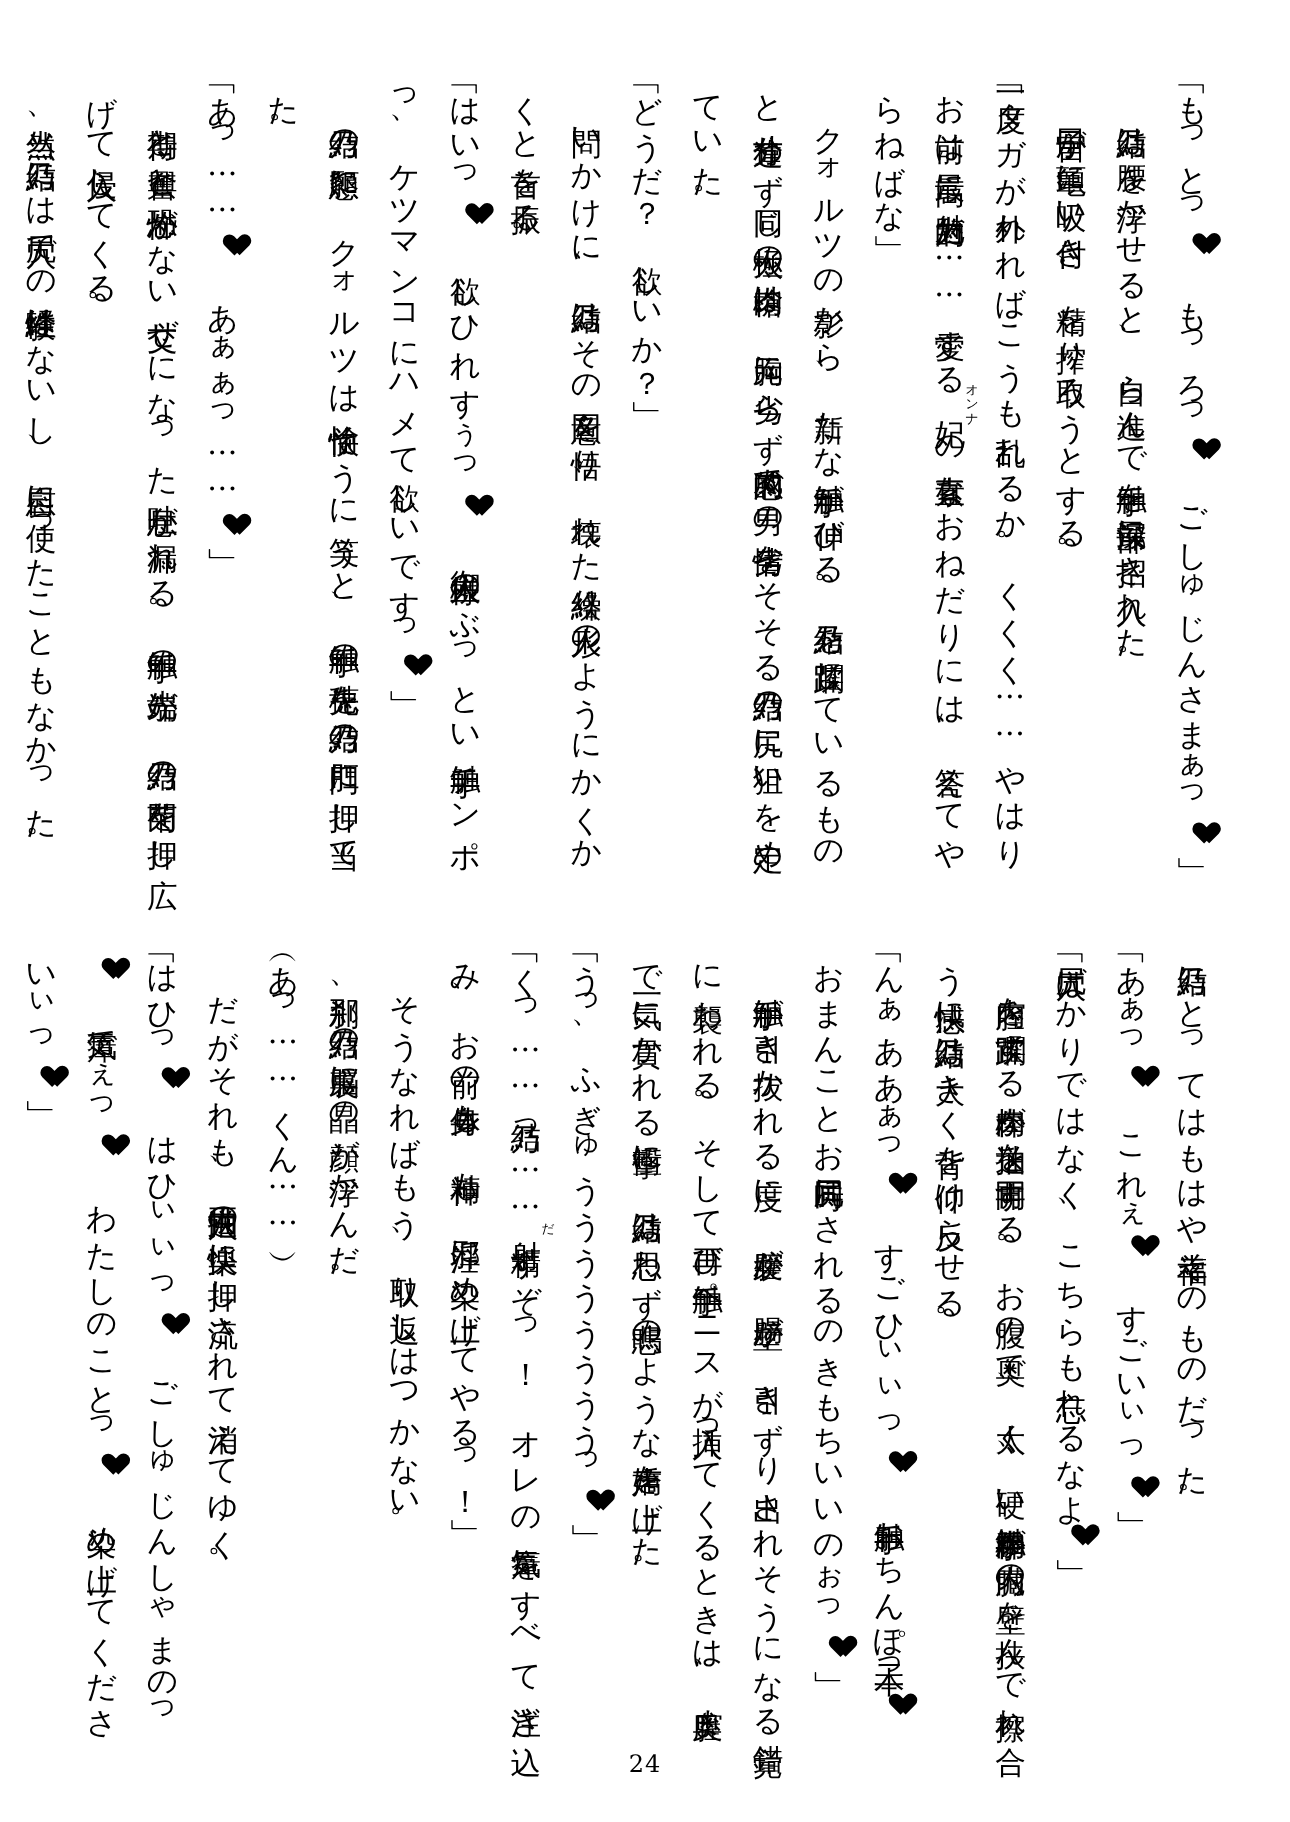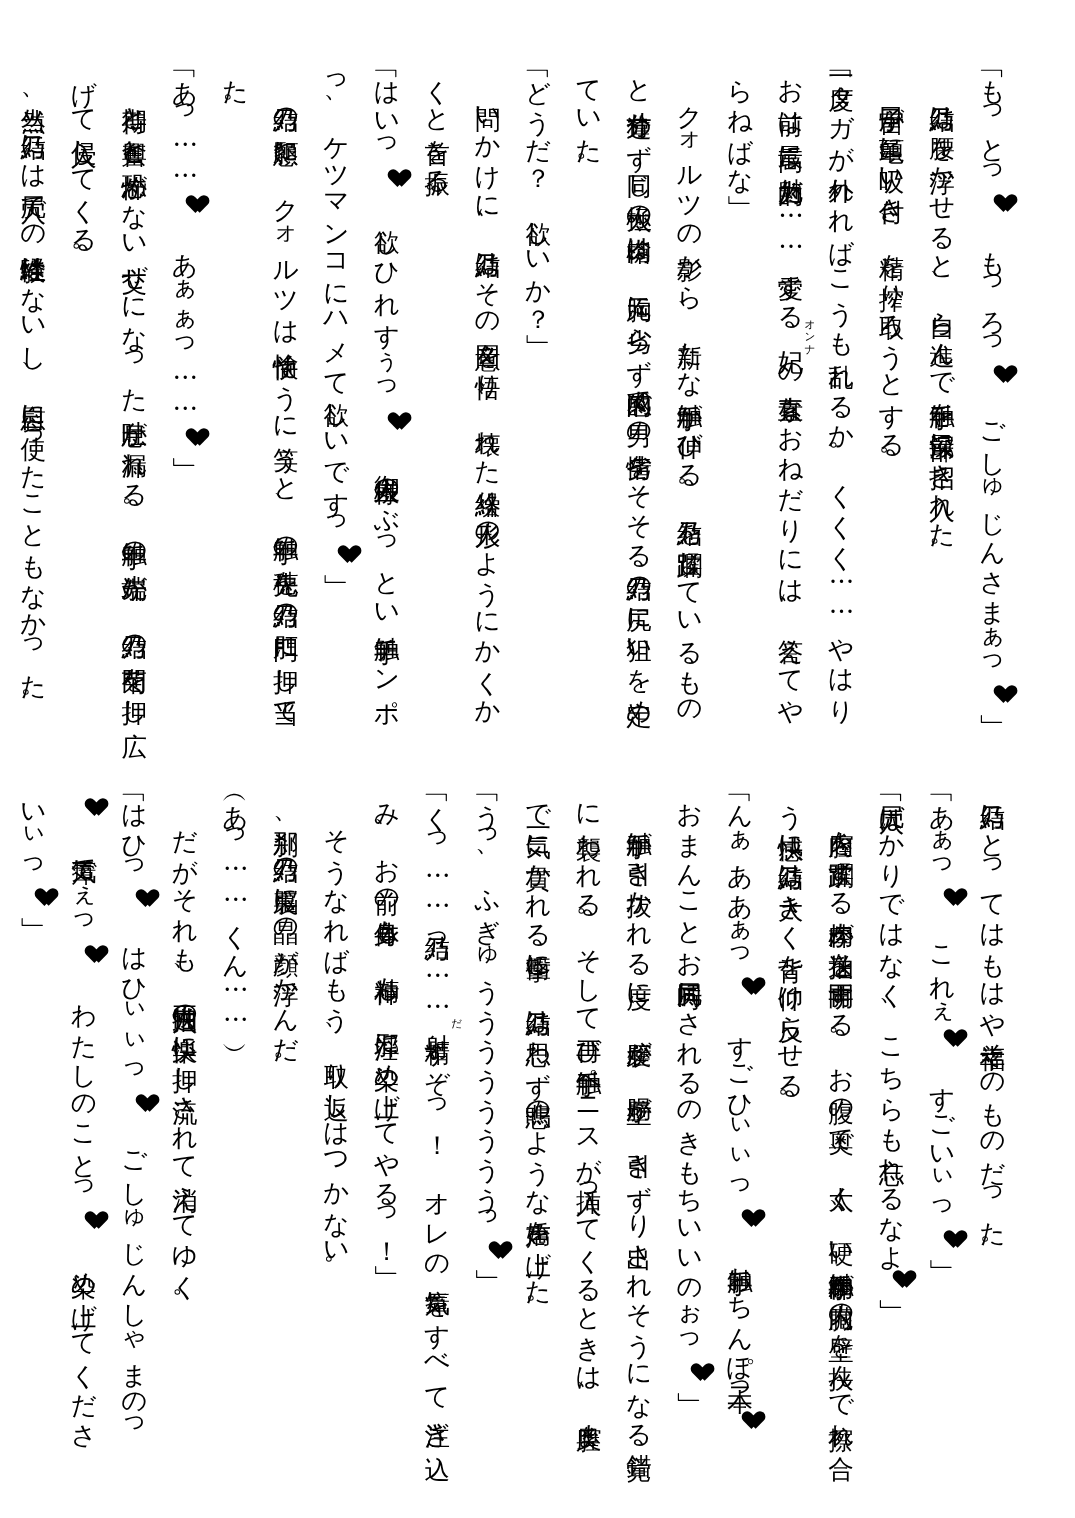--- a/index.html
+++ b/index.html
@@ -174,14 +174,15 @@
     <p>（あっ……くん……）</p>
 
     <p class="ind">だがそれも、両穴抽送の快楽に押し流されて消えてゆく。</p>
 
     <p>「はひっ<span class="hv"></span>　はひぃぃっ<span class="hv"></span>　ごしゅじんしゃまのっ<span class="hv"></span>　瘴気でぇっ<span class="hv"></span>　わたしのことっ<span class="hv"></span>　染め上げてくださいぃっ<span class="hv"></span>」</p>
 
     <p>「受けとれっ！　そして、生まれ変われっ！」</p>
 
   </div>
 
+  <div id="folio">24</div>
 
 </div>
 
 </body></html>

